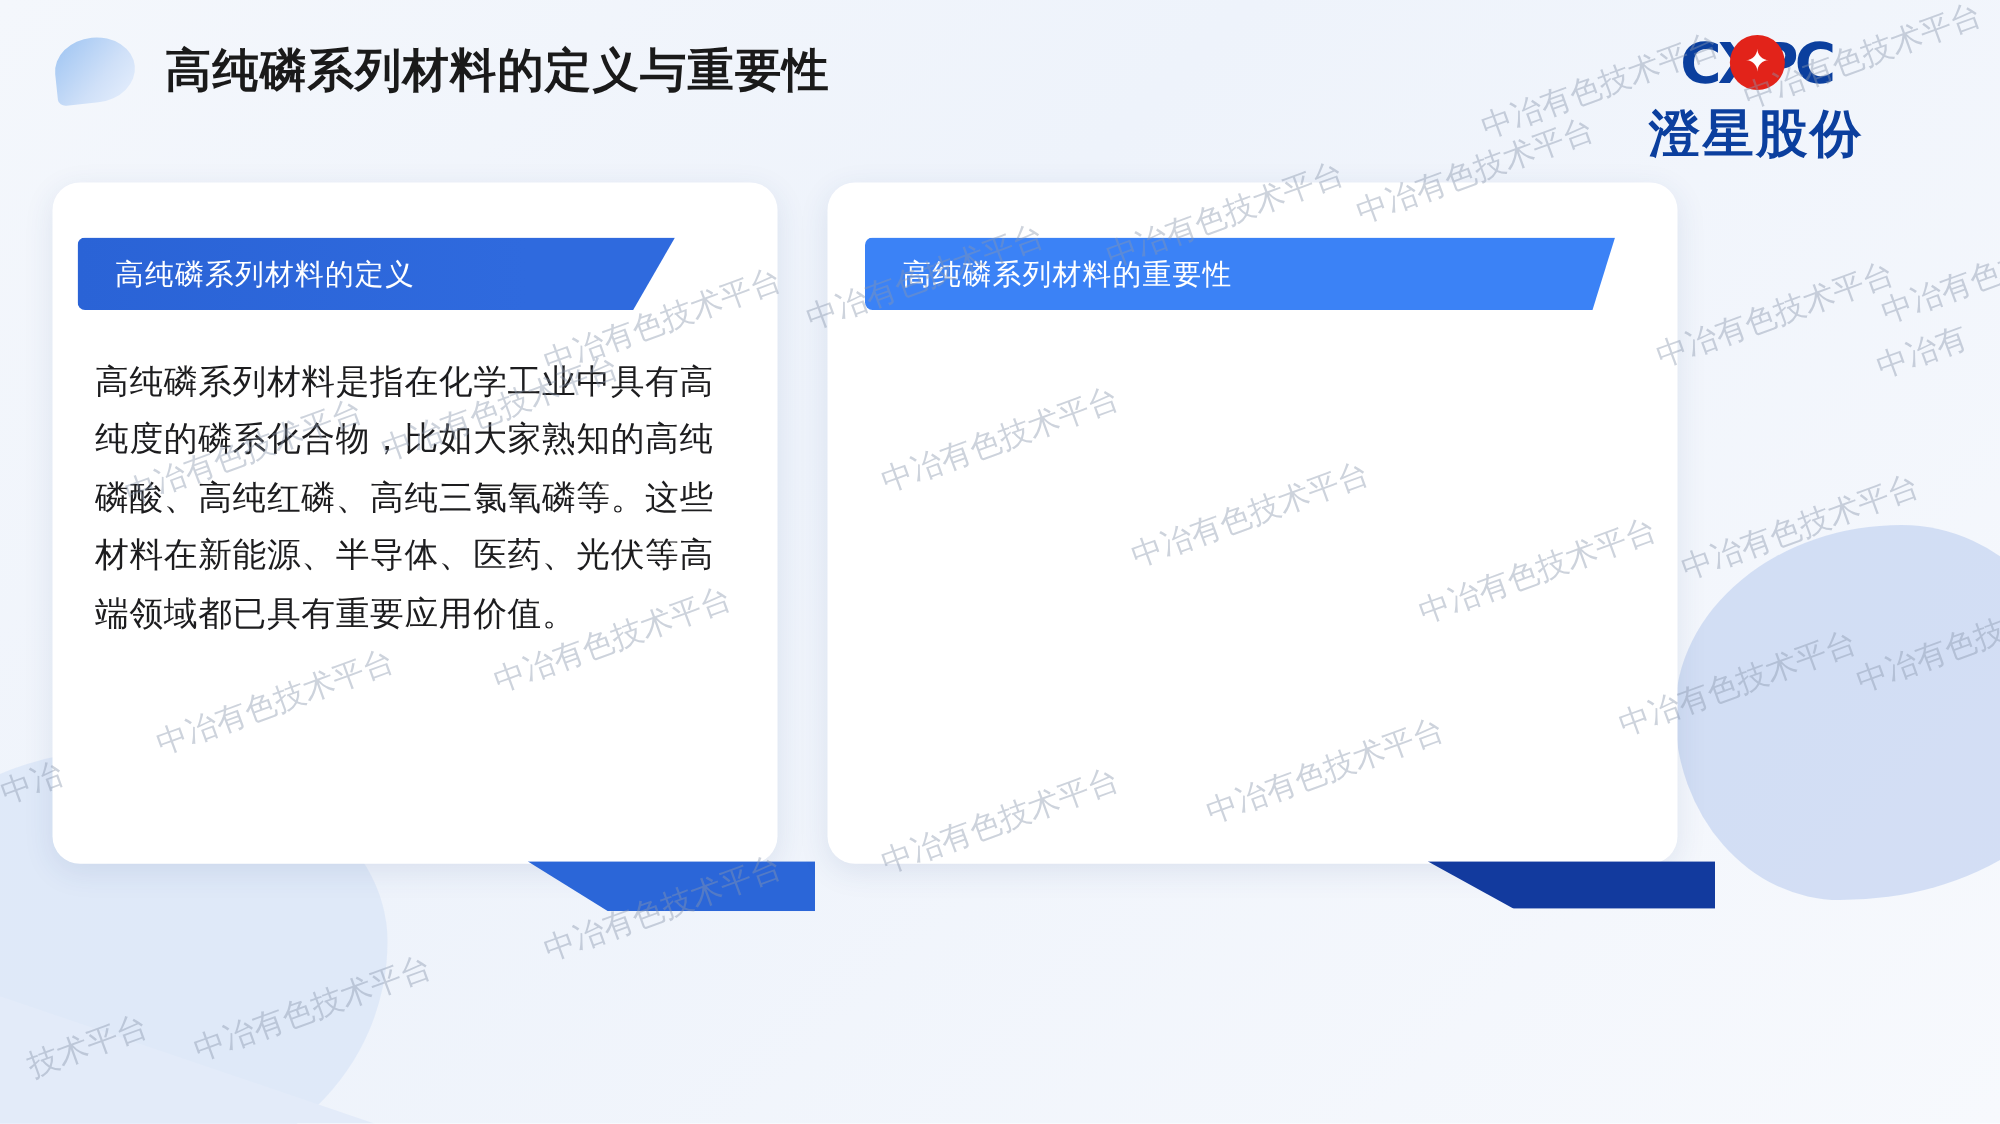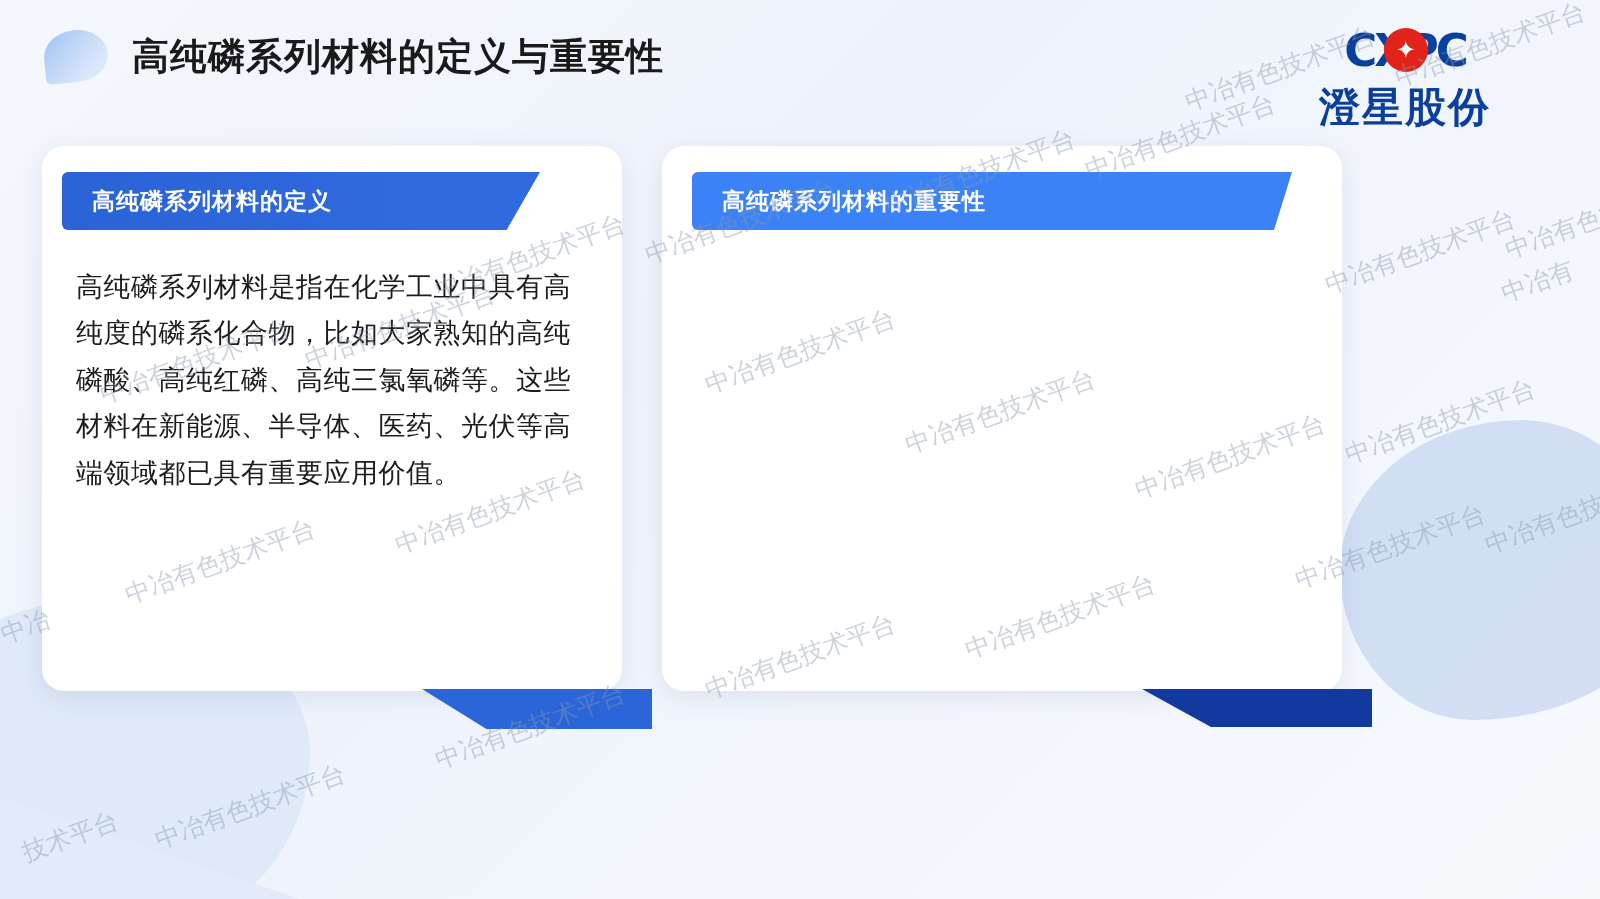--- a/index.html
+++ b/index.html
@@ -144,28 +144,28 @@
     min-height: 545px;
     background: #ffffff;
     border-radius: 22px;
     box-shadow: 0 6px 24px rgba(40, 70, 130, .10);
   }
   .card.right { width: 680px; }
 
   .card-banner {
     position: relative;
     margin-left: 20px;
-    margin-top: 26px;
+    margin-top: 44px;
     height: 58px;
     display: flex;
     align-items: center;
     padding-left: 30px;
     color: #fff;
     font-size: 23px;
-    font-weight: bold;
+    font-weight: normal;
     letter-spacing: 1px;
     background: #2262d4;
     border-top-left-radius: 6px;
     border-bottom-left-radius: 6px;
   }
   .card.left .card-banner {
     width: 478px;
     background: linear-gradient(90deg, #2a63d6 0%, #2f6ade 75%, #2f6ade 100%);
     clip-path: polygon(0 0, 100% 0, 93% 100%, 0 100%);
   }

